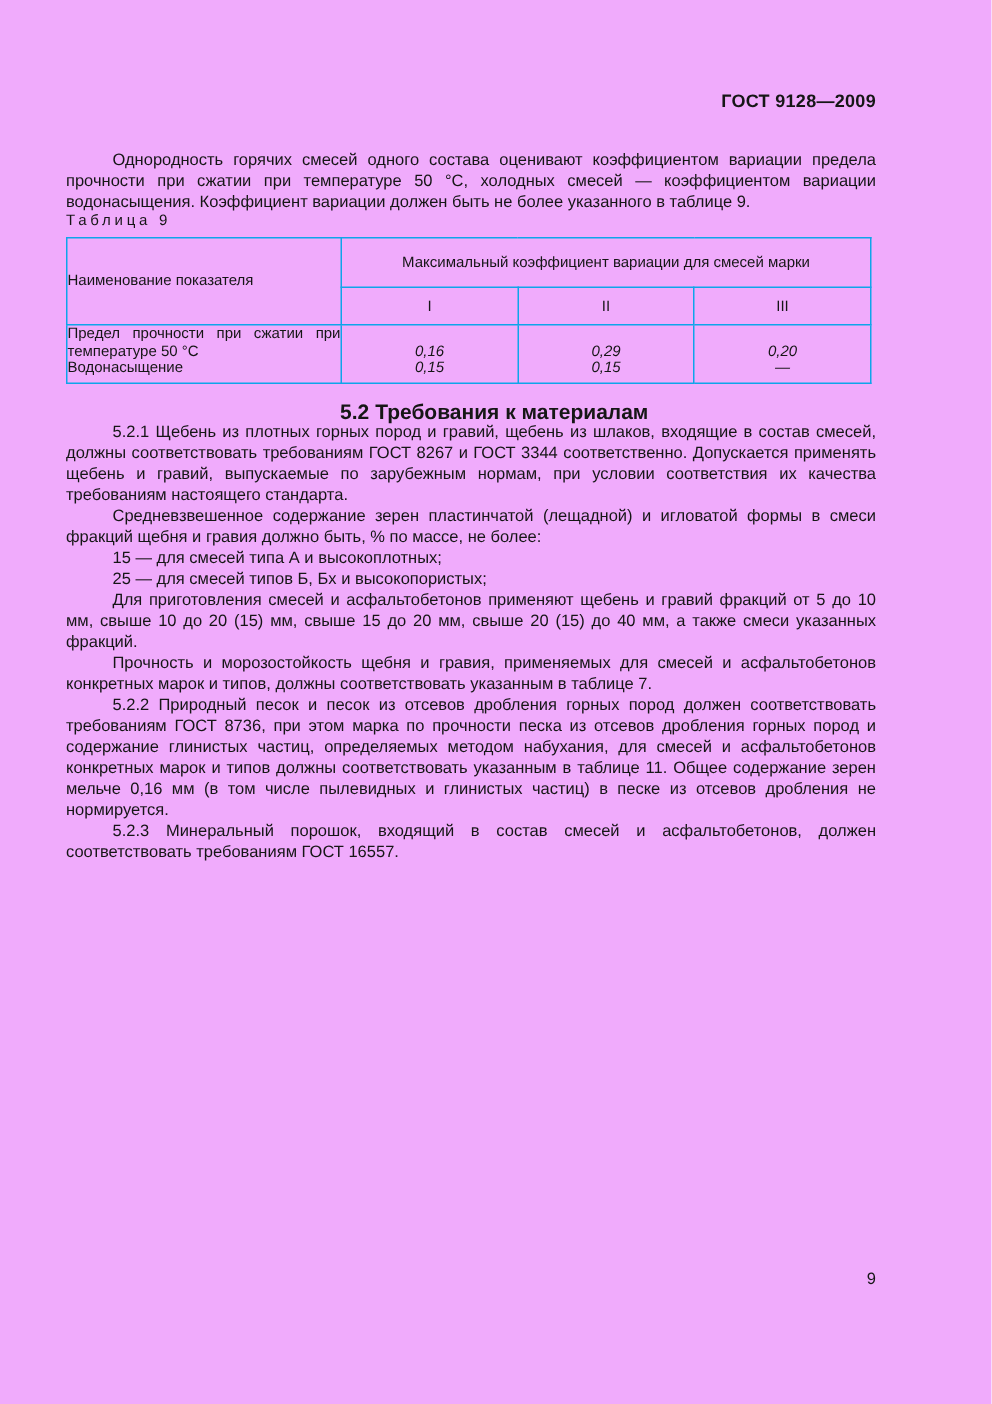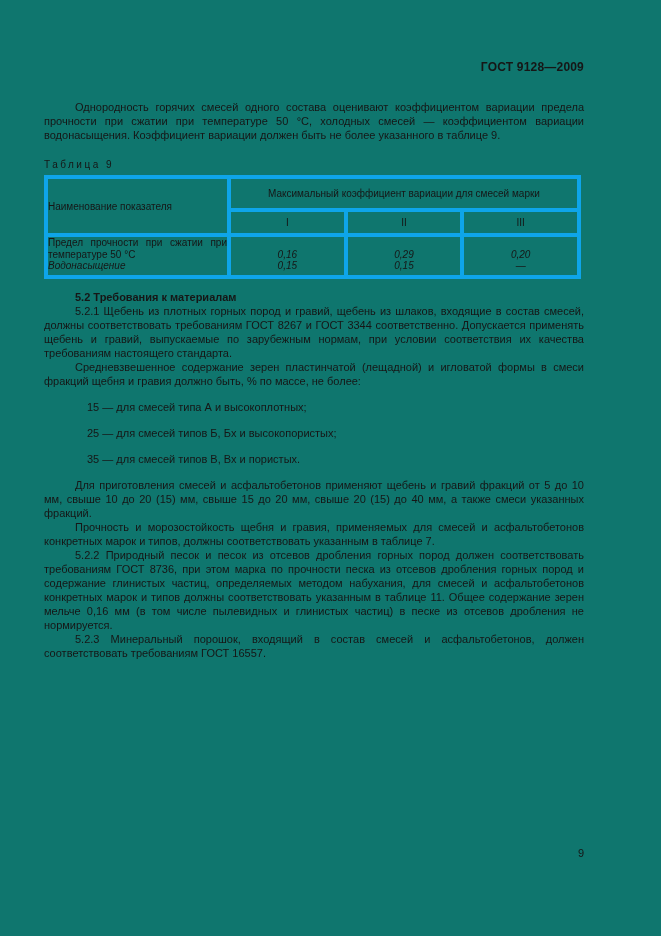--- a/index.html
+++ b/index.html
@@ -1,21 +1,21 @@
 <!DOCTYPE html>
 <html lang="ru"><head>
 <meta charset="utf-8">
 <style>
   * { box-sizing: border-box; }
   html, body { margin: 0; padding: 0; background: #ffffff; }
   .page {
     position: relative;
     width: 661px;
     height: 936px;
-    background: #0f766e;
+    background: #f0abfc;
     font-family: "Liberation Sans", sans-serif;
     color: #161616;
     overflow: hidden;
   }
   .content {
     position: absolute;
     left: 44px;
     top: 0;
     width: 540px;
   }
@@ -28,34 +28,33 @@
   }
   .body-text {
     font-size: 11px;
     line-height: 14px;
     text-align: justify;
     text-indent: 31px;
     margin: 0;
   }
   .intro { margin-top: 26px; }
   .table-caption {
-    margin-top: 17px;
     font-size: 10px;
     letter-spacing: 2.5px;
   }
   table.t9 {
     margin-top: 5px;
     width: 537px;
     border-collapse: collapse;
     table-layout: fixed;
     font-size: 10px;
     color: #161616;
   }
   table.t9 th, table.t9 td {
-    border: 4px solid #0ea5e9;
+    border: 1px solid #0ea5e9;
     font-weight: normal;
     padding: 0;
   }
   th.col-indicator { width: 183px; height: 58px; border-bottom: 2px solid #000; text-align: left; vertical-align: middle; }
   th.col-span { height: 33px; text-align: center; vertical-align: middle; border-bottom: 1px solid #000; }
   th.col-grade { width: 118px; height: 25px; text-align: center; vertical-align: middle; border-bottom: 2px solid #000; }
   tbody tr.r1 td { border-bottom: none; }
   tbody tr.r2 td { border-top: none; }
   td.cell-indicator {
     text-align: justify;
@@ -64,34 +63,35 @@
     line-height: 11.5px;
   }
   tr.r1 td.cell-indicator { height: 23px; }
   td.cell-value {
     text-align: center;
     vertical-align: bottom;
     line-height: 11.5px;
     font-style: italic;
   }
   tr.r2 td { height: 12px; }
-  tr.r2 td.cell-indicator { padding-top: 0; padding-bottom: 3px; font-style: italic; }
+  tr.r2 td.cell-indicator { padding-top: 0; padding-bottom: 3px; }
   tr.r2 td.cell-value { padding-bottom: 3px; }
   h2.sec-heading {
-    font-size: 11px;
+    font-size: 14px;
     line-height: 14px;
     font-weight: bold;
     margin: 11px 0 0 0;
     text-indent: 31px;
+    text-align: center;
   }
   .limit-line {
     font-size: 11px;
     line-height: 14px;
     text-indent: 31px;
-    margin: 12px;
+    margin: 0;
   }
   .page-number {
     position: absolute;
     top: 847px;
     right: 77px;
     font-size: 11px;
   }
 </style>
 </head>
 <body>
@@ -133,21 +133,20 @@
       </tbody>
     </table>
 
     <h2 class="sec-heading">5.2 Требования к материалам</h2>
 
     <p class="body-text">5.2.1 Щебень из плотных горных пород и гравий, щебень из шлаков, входящие в состав смесей, должны соответствовать требованиям ГОСТ 8267 и ГОСТ 3344 соответственно. Допускается применять щебень и гравий, выпускаемые по зарубежным нормам, при условии соответствия их качества требованиям настоящего стандарта.</p>
     <p class="body-text">Средневзвешенное содержание зерен пластинчатой (лещадной) и игловатой формы в смеси фракций щебня и гравия должно быть, % по массе, не более:</p>
 
     <div class="limit-line">15 — для смесей типа А и высокоплотных;</div>
     <div class="limit-line">25 — для смесей типов Б, Бх и высокопористых;</div>
-    <div class="limit-line">35 — для смесей типов В, Вх и пористых.</div>
 
     <p class="body-text">Для приготовления смесей и асфальтобетонов применяют щебень и гравий фракций от 5 до 10 мм, свыше 10 до 20 (15) мм, свыше 15 до 20 мм, свыше 20 (15) до 40 мм, а также смеси указанных фракций.</p>
     <p class="body-text">Прочность и морозостойкость щебня и гравия, применяемых для смесей и асфальтобетонов конкретных марок и типов, должны соответствовать указанным в таблице 7.</p>
     <p class="body-text">5.2.2 Природный песок и песок из отсевов дробления горных пород должен соответствовать требованиям ГОСТ 8736, при этом марка по прочности песка из отсевов дробления горных пород и содержание глинистых частиц, определяемых методом набухания, для смесей и асфальтобетонов конкретных марок и типов должны соответствовать указанным в таблице 11. Общее содержание зерен мельче 0,16 мм (в том числе пылевидных и глинистых частиц) в песке из отсевов дробления не нормируется.</p>
     <p class="body-text">5.2.3 Минеральный порошок, входящий в состав смесей и асфальтобетонов, должен соответствовать требованиям ГОСТ 16557.</p>
 
   </div>
 
   <div class="page-number">9</div>
 </div>

